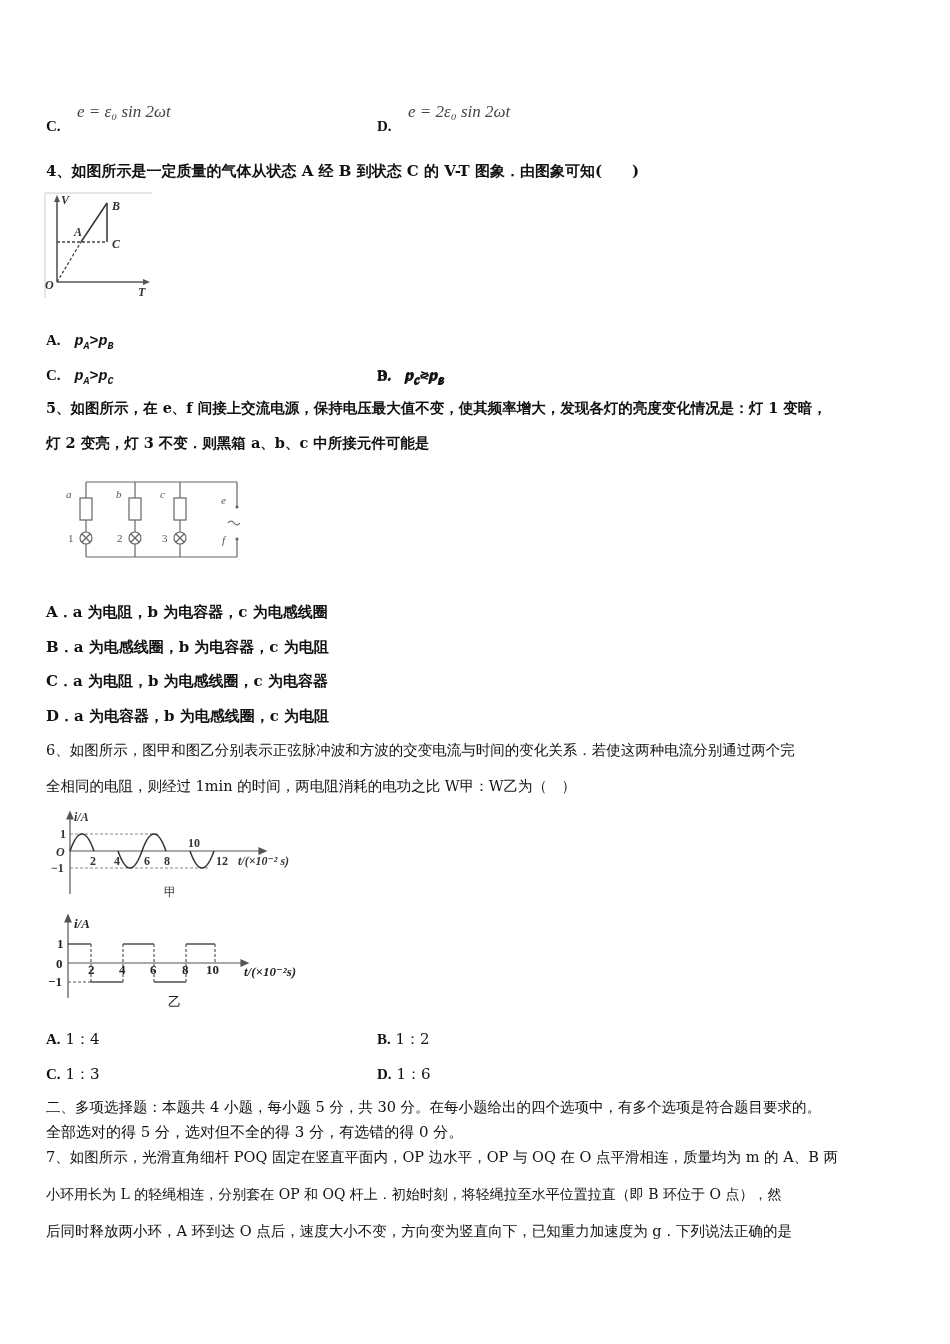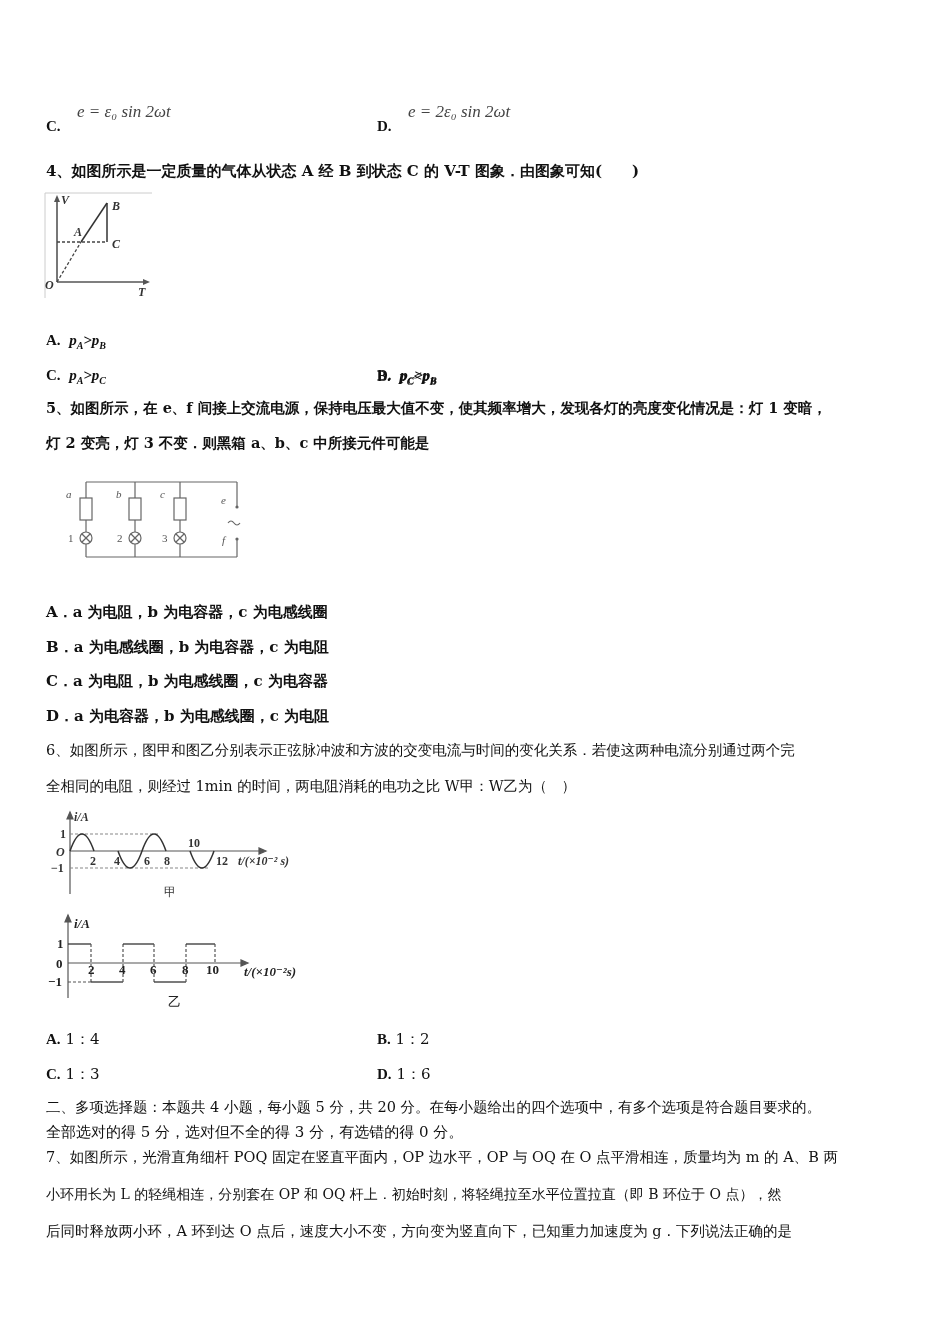--- a/index.html
+++ b/index.html
@@ -3,21 +3,21 @@
 <meta charset="utf-8">
 <style>
   html, body { margin:0; padding:0; background:#ffffff; }
   body { width:950px; height:1344px; position:relative; overflow:hidden;
          font-family:"DejaVu Serif","Liberation Serif",serif; color:#111; }
   .abs { position:absolute; }
   .txt { font-size:15px; line-height:20px; white-space:nowrap; }
   .bold { font-weight:bold; }
   .opt-label { font-weight:bold; font-family:"Liberation Serif","DejaVu Serif",serif; }
   .math { font-family:"Liberation Serif","DejaVu Serif",serif; font-style:italic; color:#444; font-size:17px; }
-  .it { font-style:italic; font-weight:bold; font-family:Liberation Serif, serif; }
+  .it { font-style:italic; font-weight:bold; font-family:Liberation Mono, monospace; }
   sub { font-size:10px; }
   svg text { font-family:"Liberation Serif","DejaVu Serif",serif; }
 </style>
 </head>
 <body>
 
 <div class="abs txt" style="left:46px;top:116px;">
   <span class="opt-label">C.</span>
 </div>
 <div class="abs math" style="left:77px;top:102px;">e = ε₀ sin 2ωt</div>
@@ -181,18 +181,18 @@
     <text x="196" y="64" font-style="italic" font-weight="bold">t/(×10⁻²s)</text>
     <text x="120" y="94" font-weight="normal">乙</text>
   </g>
 </svg>
 
 <div class="abs txt" style="left:46px;top:1029px;text-align:center;"><span class="opt-label">A.</span>&nbsp;<span>1：4</span></div>
 <div class="abs txt" style="left:377px;top:1029px;"><span class="opt-label">B.</span>&nbsp;<span>1：2</span></div>
 <div class="abs txt" style="left:46px;top:1064px;"><span class="opt-label">C.</span>&nbsp;<span>1：3</span></div>
 <div class="abs txt" style="left:377px;top:1064px;"><span class="opt-label">D.</span>&nbsp;<span>1：6</span></div>
 
-<div class="abs txt" style="left:46px;top:1097px;font-size:14.5px;">二、多项选择题：本题共 4 小题，每小题 5 分，共 20 分。在每小题给出的四个选项中，有多个选项是符合题目要求的。</div>
+<div class="abs txt" style="left:46px;top:1097px;font-size:14.5px;">二、多项选择题：本题共 4 小题，每小题 5 分，共 30 分。在每小题给出的四个选项中，有多个选项是符合题目要求的。</div>
 <div class="abs txt" style="left:46px;top:1122px;font-size:15px;">全部选对的得 5 分，选对但不全的得 3 分，有选错的得 0 分。</div>
 
 <div class="abs txt" style="left:46px;top:1147px;font-size:14.5px;">7、如图所示，光滑直角细杆 POQ 固定在竖直平面内，OP 边水平，OP 与 OQ 在 O 点平滑相连，质量均为 m 的 A、B 两</div>
 <div class="abs txt" style="left:46px;top:1184px;font-size:14px;">小环用长为 L 的轻绳相连，分别套在 OP 和 OQ 杆上．初始时刻，将轻绳拉至水平位置拉直（即 B 环位于 O 点），然</div>
 <div class="abs txt" style="left:46px;top:1221px;font-size:14.5px;">后同时释放两小环，A 环到达 O 点后，速度大小不变，方向变为竖直向下，已知重力加速度为 g．下列说法正确的是</div>
 
 </body></html>

